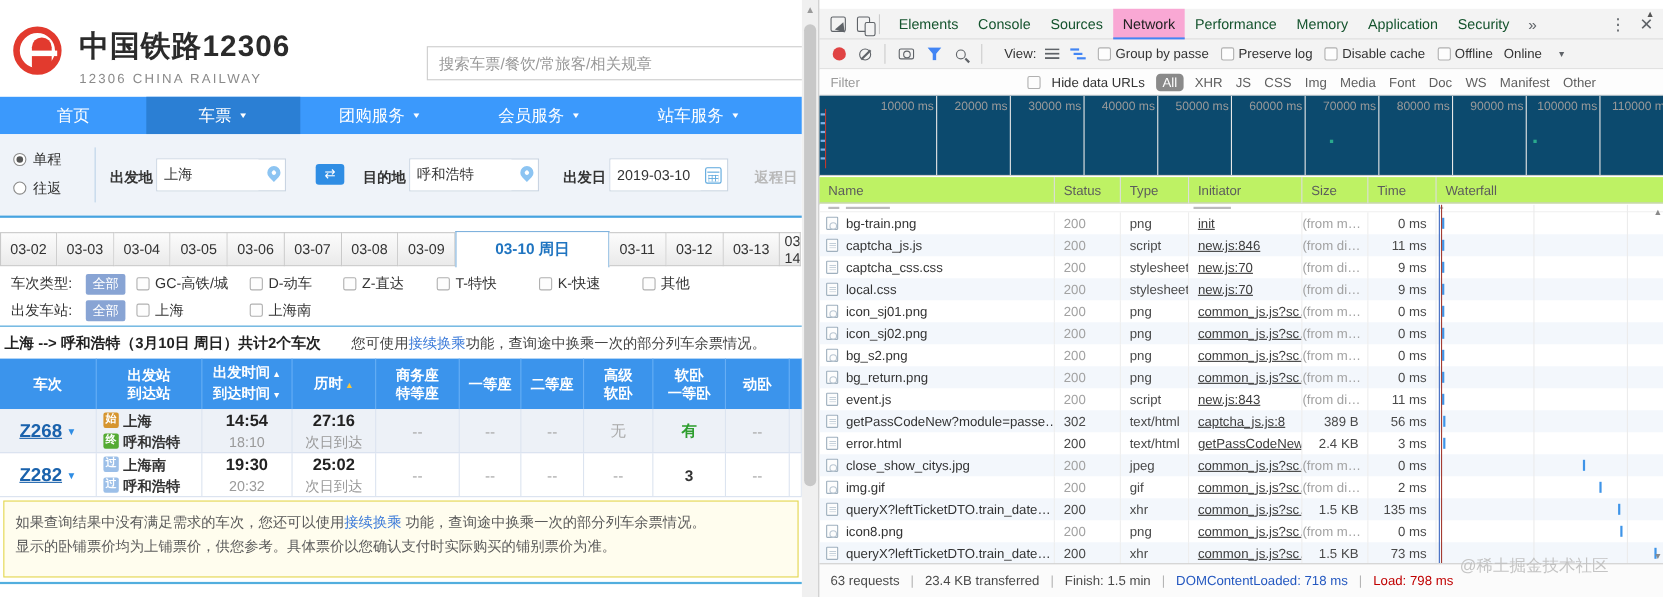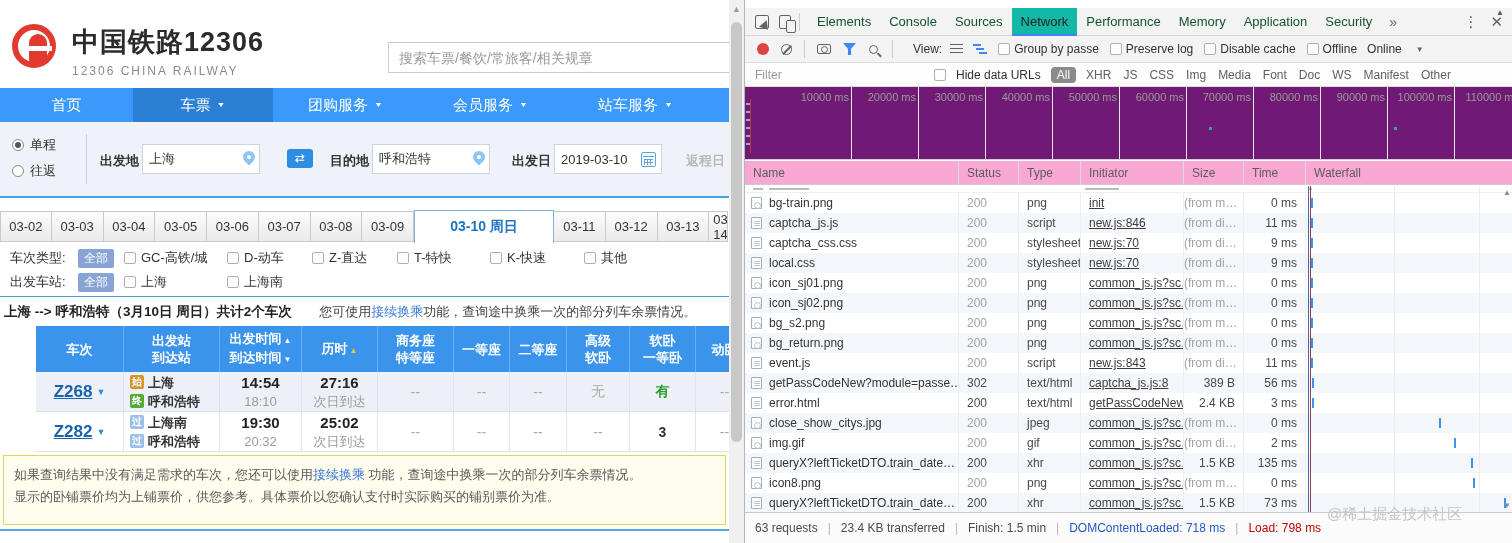--- a/index.html
+++ b/index.html
@@ -55,21 +55,21 @@
   .f-row { display:flex; align-items:center; height:24px; padding-left:10px; font-size:13px; color:#333; }
   .f-row .grp-label { font-weight:normal; width:68px; }
   .pill { background:#88a4d4; color:#fff; font-size:12px; padding:1px 6px; border-radius:2px; margin-right:10px; cursor:pointer; }
   .opt { display:flex; align-items:center; cursor:pointer; }
   .cb { width:12px; height:12px; border:1px solid #b0b0b0; background:#fdfdfd; border-radius:2px; margin-right:5px; flex:0 0 12px; }
   .blue-hr { position:absolute; left:0; top:296px; width:729px; height:1px; background:#3f9fd8; }
   .summary { position:absolute; left:4px; top:303px; width:725px; font-size:13px; color:#444; }
   .summary b { color:#222; font-size:13.5px; }
   .blue-link { color:#3b7ad9; cursor:pointer; }
 
-  .train-table { position:absolute; left:0; top:326px; width:729px;padding-left:36px; }
+  .train-table { position:absolute; left:0; top:326px; width:729px; }
   .tt-head { display:grid; grid-template-columns:88px 96px 82px 76px 76px 56px 57px 63px 66px 58px 1fr; background:#3b94ec; height:46px; }
   .tt-col { border-right:1px solid #66aef5; color:#fff; font-size:13px; font-weight:bold; display:flex; flex-direction:column; align-items:center; justify-content:center; line-height:17px; cursor:pointer; }
   .tt-col .srt-up-white::after { content:"▲"; font-size:8px; margin-left:2px; color:#fff; }
   .tt-col .srt-down-white::after { content:"▼"; font-size:8px; margin-left:2px; color:#fff; }
   .tt-col .srt-up-orange::after { content:"▲"; font-size:8px; margin-left:2px; color:#f5c53c; }
   .tt-row { display:grid; grid-template-columns:88px 96px 82px 76px 76px 56px 57px 63px 66px 58px 1fr; height:40px; border-bottom:1px solid #d9e2ef; }
   .tt-row.alt { background:#edf1f7; }
   .tt-cell { border-right:1px solid #dce4f0; display:flex; align-items:center; justify-content:center; font-size:14px; color:#a9a9a9; }
   .tt-cell.left { flex-direction:column; align-items:flex-start; justify-content:center; padding-left:6px; }
   .train-code { font-size:17px; font-weight:bold; color:#1a62ac; text-decoration:underline; cursor:pointer; }
@@ -94,21 +94,21 @@
   .devtools { position:absolute; left:744px; top:0; width:768px; height:543px; background:#fff; border-left:1px solid #b6b6b6; font-size:12px; color:#383838; }
   .dt-tabbar { position:absolute; left:0; top:8px; width:768px; height:28px; background:#f3f3f3; border-bottom:1px solid #d6d6d6; display:flex; align-items:center; }
   .dt-white-top { position:absolute; left:0; top:0; width:768px; height:8px; background:#fff; }
   .ti { margin-left:10px; cursor:pointer; position:relative; }
   .inspect-ic { width:14px; height:14px; border:1.5px solid #5f6368; border-radius:2px; }
   .inspect-ic::after { content:""; position:absolute; left:6px; top:6px; width:0; height:0; border:5px solid transparent; border-top:8px solid #5f6368; transform:rotate(-40deg); }
   .device-ic { width:12px; height:14px; border:1.5px solid #5f6368; border-radius:2px; }
   .device-ic::after { content:""; position:absolute; left:6px; top:4px; width:8px; height:11px; background:#f3f3f3; border:1.5px solid #5f6368; border-radius:2px; }
   .tb-sep { width:1px; height:18px; background:#ccc; margin:0 8px; }
   .dt-tab { padding:0 9px; height:28px; display:flex; align-items:center; font-size:13px; color:#14532d; cursor:pointer; position:relative; }
-  .dt-tab.active { background:#14b8a6; color:#222; }
+  .dt-tab.active { background:#f9a8d4; color:#222; }
   .dt-tab.active::after { content:""; position:absolute; left:0; bottom:0; width:100%; height:2px; background:#4285f4; }
   .dt-more { font-size:14px; color:#5f6368; padding:0 8px; cursor:pointer; }
   .dt-right-icons { margin-left:auto; display:flex; align-items:center; }
   .kebab { font-size:15px; color:#5f6368; padding:0 8px; cursor:pointer; }
   .closex { font-size:15px; color:#5f6368; padding:0 10px 0 4px; cursor:pointer; }
 
   .dt-toolbar { position:absolute; left:0; top:36px; width:768px; height:27px; background:#f3f3f3; border-bottom:1px solid #ddd; display:flex; align-items:center; }
   .rec { width:12px; height:12px; border-radius:50%; background:#e04343; margin-left:12px; cursor:pointer; }
   .clear-ic { width:11px; height:11px; border:1.5px solid #5f6368; border-radius:50%; margin-left:12px; position:relative; cursor:pointer; }
   .clear-ic::after { content:""; position:absolute; left:-1px; top:4px; width:12px; height:1.5px; background:#5f6368; transform:rotate(-45deg); }
@@ -129,28 +129,28 @@
   .chk .cb { margin-right:4px; }
   .online { margin-left:10px; color:#333; cursor:pointer; }
   .dd-arr { font-size:8px; color:#5f6368; margin-left:14px; cursor:pointer; }
 
   .dt-filterbar { position:absolute; left:0; top:63px; width:768px; height:24px; background:#fdfdfd; border-bottom:1px solid #ddd; display:flex; align-items:center; }
   .dt-filter-input { width:165px; border:0; outline:none; font-size:12px; color:#4d7c0f; margin-left:10px; background:transparent; }
   .dt-filter-input::placeholder { color:#9a9a9a; }
   .all-pill { background:#8a8a8a; color:#fff; border-radius:4px; padding:1px 6px; margin:0 4px 0 10px; cursor:pointer; }
   .ftype { color:#5f5f5f; padding:0 6px; cursor:pointer; }
 
-  .dt-overview { position:absolute; left:0; top:87px; width:768px; height:73px; background:#701a75; border-bottom:1px solid #ccc; overflow:hidden; }
+  .dt-overview { position:absolute; left:0; top:87px; width:768px; height:73px; background:#0c4a6e; border-bottom:1px solid #ccc; overflow:hidden; }
   .ov-label { position:absolute; top:4px; width:62px; text-align:right; font-size:11px; color:#9a9a9a; }
   .ov-grid { position:absolute; top:0; width:1px; height:73px; background:#e8e8e8; }
   .ov-dash { position:absolute; width:4px; height:2px; background:#7db3e8; }
   .ov-red { position:absolute; width:1px; background:#c0392f; }
   .ov-dot { position:absolute; width:3px; height:3px; background:#2aa98d; }
 
-  .dt-grid-head { position:absolute; left:0; top:161px; width:768px; height:24px; background:#f9a8d4; border-bottom:1px solid #ccc; display:grid; grid-template-columns:214px 60px 62px 103px 60px 62px 1fr; align-items:center; font-size:12px; color:#5c5c5c; }
+  .dt-grid-head { position:absolute; left:0; top:161px; width:768px; height:24px; background:#bef264; border-bottom:1px solid #ccc; display:grid; grid-template-columns:214px 60px 62px 103px 60px 62px 1fr; align-items:center; font-size:12px; color:#5c5c5c; }
   .dt-grid-head span { padding-left:8px; border-right:1px solid #ddd; height:24px; line-height:24px; cursor:pointer; }
   .dt-grid-head span:last-child { border-right:0; }
   .head-sort { position:absolute; right:8px; top:8px; font-size:8px; color:#555; }
 
   .dt-rows { position:absolute; left:0; top:186px; width:768px; height:326px; overflow:hidden; background:#fff; }
   .net-row { display:grid; grid-template-columns:214px 60px 62px 103px 60px 62px 1fr; height:20px; align-items:center; cursor:pointer; }
   .net-row.alt { background:#f3f7fc; }
   .net-row > div { height:20px; line-height:20px; border-right:1px solid #eee; overflow:hidden; white-space:nowrap; }
   .c-name { padding-left:24px; color:#333; position:relative; }
   .fico { position:absolute; left:6px; top:4px; width:11px; height:12px; border:1px solid #9fb0be; background:#fdfdfd; border-radius:1px; }

